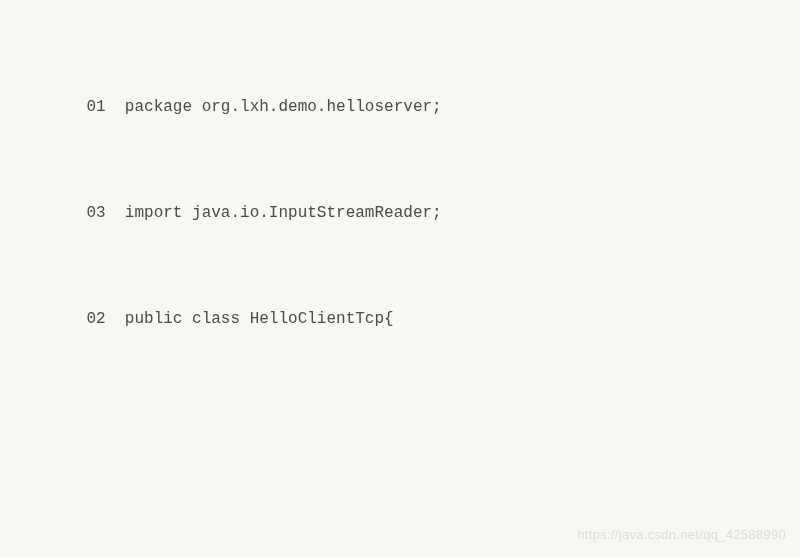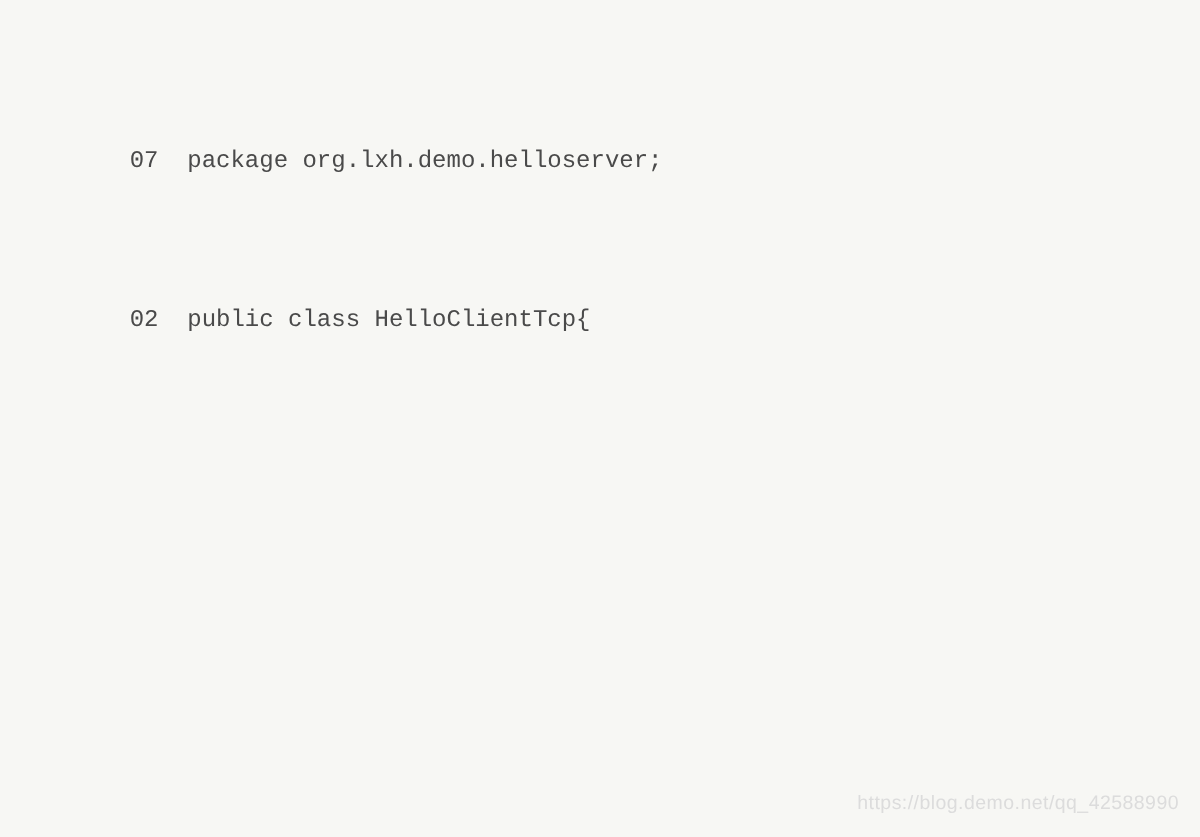--- a/index.html
+++ b/index.html
@@ -35,26 +35,27 @@
       font-size: 13px;
       color: #dcdcdc;
       font-family: Arial, sans-serif;
       letter-spacing: 0.3px;
     }
   </style>
 </head>
 <body>
 
 <div class="code-container">
-  <span class="line">         07  package org.lxh.demo.helloserver;</span>
+  <span class="line">         01  package org.lxh.demo.helloserver;</span>
+  <span class="line">         03  import java.io.InputStreamReader;</span>
   <span class="line">         02  public class HelloClientTcp{</span>
   
   
   
   
   
   
   
   
   
 </div>
 
-<div class="watermark">https://blog.demo.net/qq_42588990</div>
+<div class="watermark">https://java.csdn.net/qq_42588990</div>
 
 </body></html>

